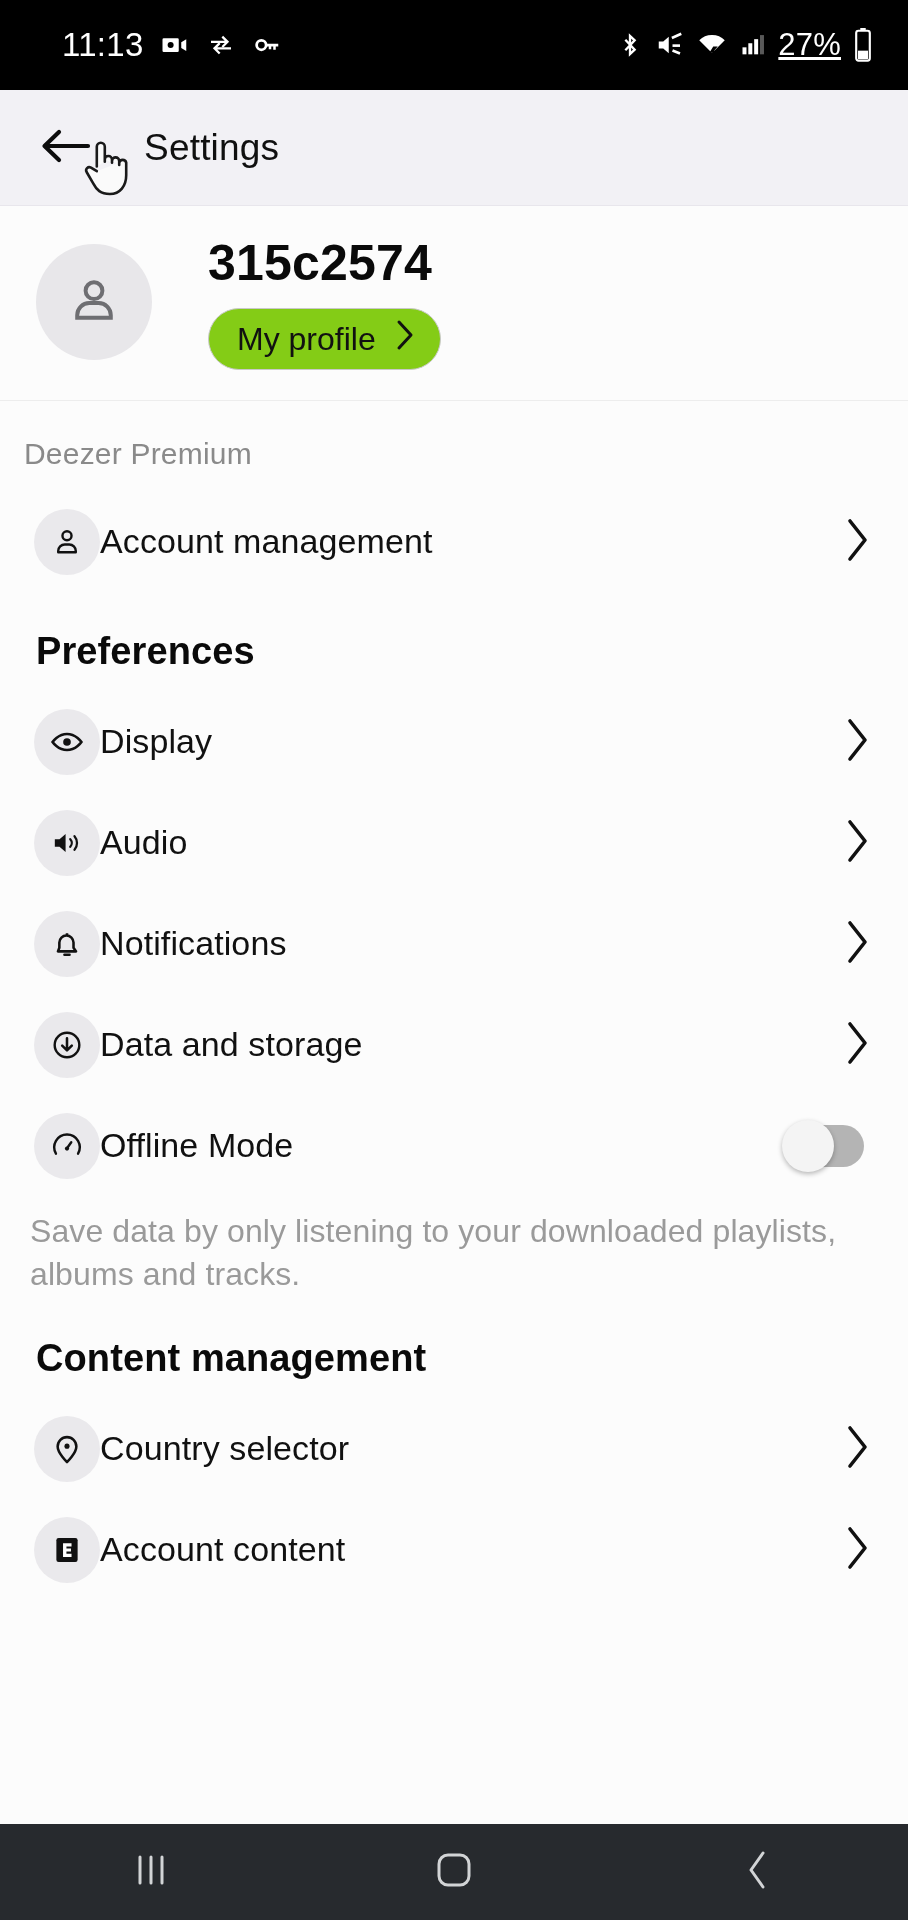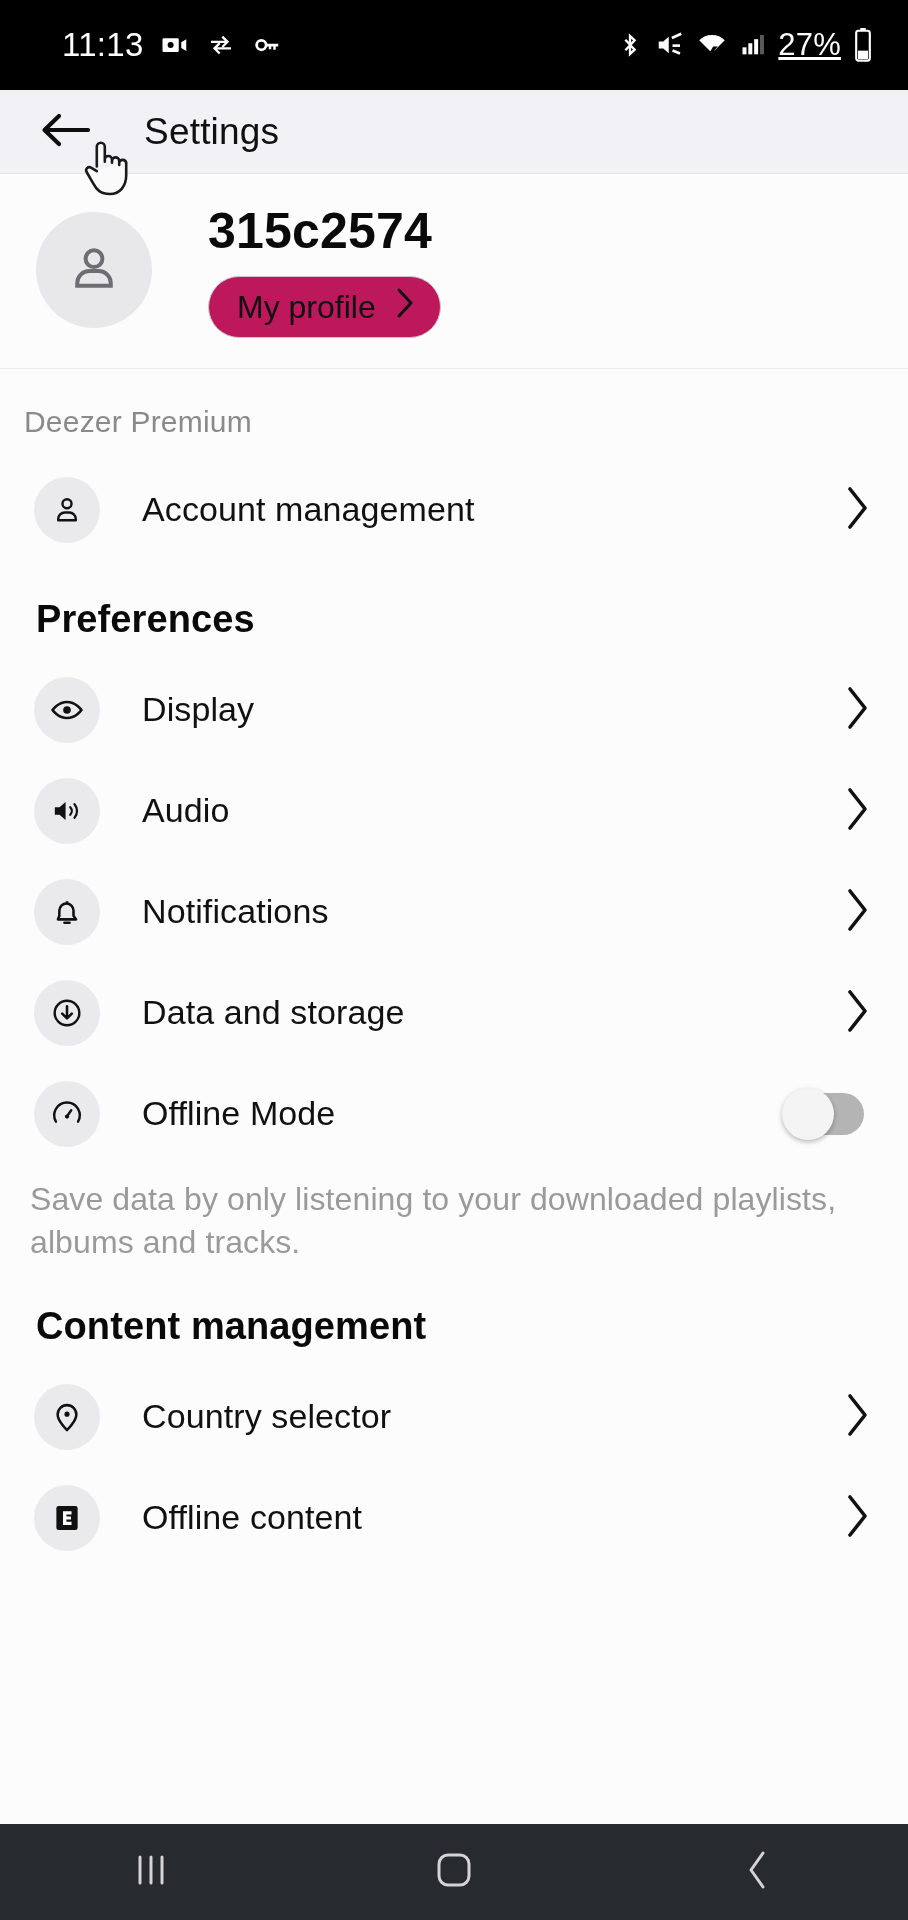--- a/index.html
+++ b/index.html
@@ -24,21 +24,21 @@
     flex:none;
   }
   .status-left{ display:flex; align-items:center; gap:16px; }
   .status-right{ display:flex; align-items:center; gap:11px; margin-left:auto; }
   .status-time{ font-size:33px; letter-spacing:.3px; font-weight:400;margin-left:28px; }
   .status-pct{ font-size:31px; font-weight:400; letter-spacing:.2px;text-decoration:underline; }
   .sicon{ display:inline-flex; align-items:center; justify-content:center; }
 
   
   .app-bar{
-    height:84px; background:#F2F1F5;
+    height:116px; background:#F2F1F5;
     display:flex; align-items:center;
     padding:0 36px;
     flex:none;
     border-bottom:1px solid #E8E6EC;
     position:relative;
   }
   .back-btn{ width:60px; height:60px; display:flex; align-items:center; justify-content:center; }
   .app-title{
     font-size:37px; color:#101010; font-weight:400;
     margin-left:48px; letter-spacing:.2px;
@@ -54,21 +54,21 @@
   .avatar{
     width:116px; height:116px; border-radius:50%;
     background:#E8E7EA;
     display:flex; align-items:center; justify-content:center;
     flex:none;
   }
   .profile-text{ margin-left:56px; display:flex; flex-direction:column; gap:16px; }
   .username{ font-size:50px; font-weight:700; color:#0A0A0A; letter-spacing:.2px; }
   .profile-btn{
     border:1.5px solid #C9C9C9; border-radius:40px;
-    background:#be185d;
+    background:#84cc16;
     height:62px; padding:0 24px 0 28px;
     display:inline-flex; align-items:center; gap:18px;
     align-self:flex-start;
   }
   .profile-btn span{ font-size:32px; color:#111; }
 
   
   .content{ flex:1; overflow:hidden; background:#FCFCFC; }
 
   .plan-label{
@@ -83,21 +83,21 @@
     display:flex; align-items:center;
     height:101px; padding:0 30px 0 34px;
   }
   .row-icon{
     width:66px; height:66px; border-radius:50%;
     background:#EAE9EC;
     display:flex; align-items:center; justify-content:center;
     flex:none;
   }
   .row-label{
-    font-size:34px; color:#111; margin-left:42px; letter-spacing:.1px;
+    font-size:34px; color:#111; letter-spacing:.1px;
   }
   .row-right{ margin-left:auto; display:flex; align-items:center; }
   .chevron{ padding-right:6px; }
 
   
   .toggle{
     width:78px; height:42px; border-radius:22px;
     background:#B4B4B4; position:relative; margin-right:14px;
   }
   .toggle .knob{
@@ -351,21 +351,21 @@
       </div>
     </div>
 
     <div class="row">
       <div class="row-icon">
         <svg width="34" height="34" viewBox="0 0 24 24">
             <rect x="4.5" y="3.6" width="15" height="16.8" rx="1.6" fill="#111"></rect>
             <path fill="#fff" d="M9.2 7.3h6v2.2h-3.6v1.5h3.2v2.1h-3.2v1.6h3.6v2.2h-6V7.3Z"></path>
           </svg>
       </div>
-      <div class="row-label">Offline content</div>
+      <div class="row-label">Account content</div>
       <div class="row-right">
         <span class="chevron">
           <svg width="30" height="48" viewBox="0 0 30 48">
               <path fill="none" stroke="#111" stroke-width="3.6" stroke-linecap="round" stroke-linejoin="round" d="M8 5l15 19L8 43"></path>
             </svg>
         </span>
       </div>
     </div>
 
   </div>

